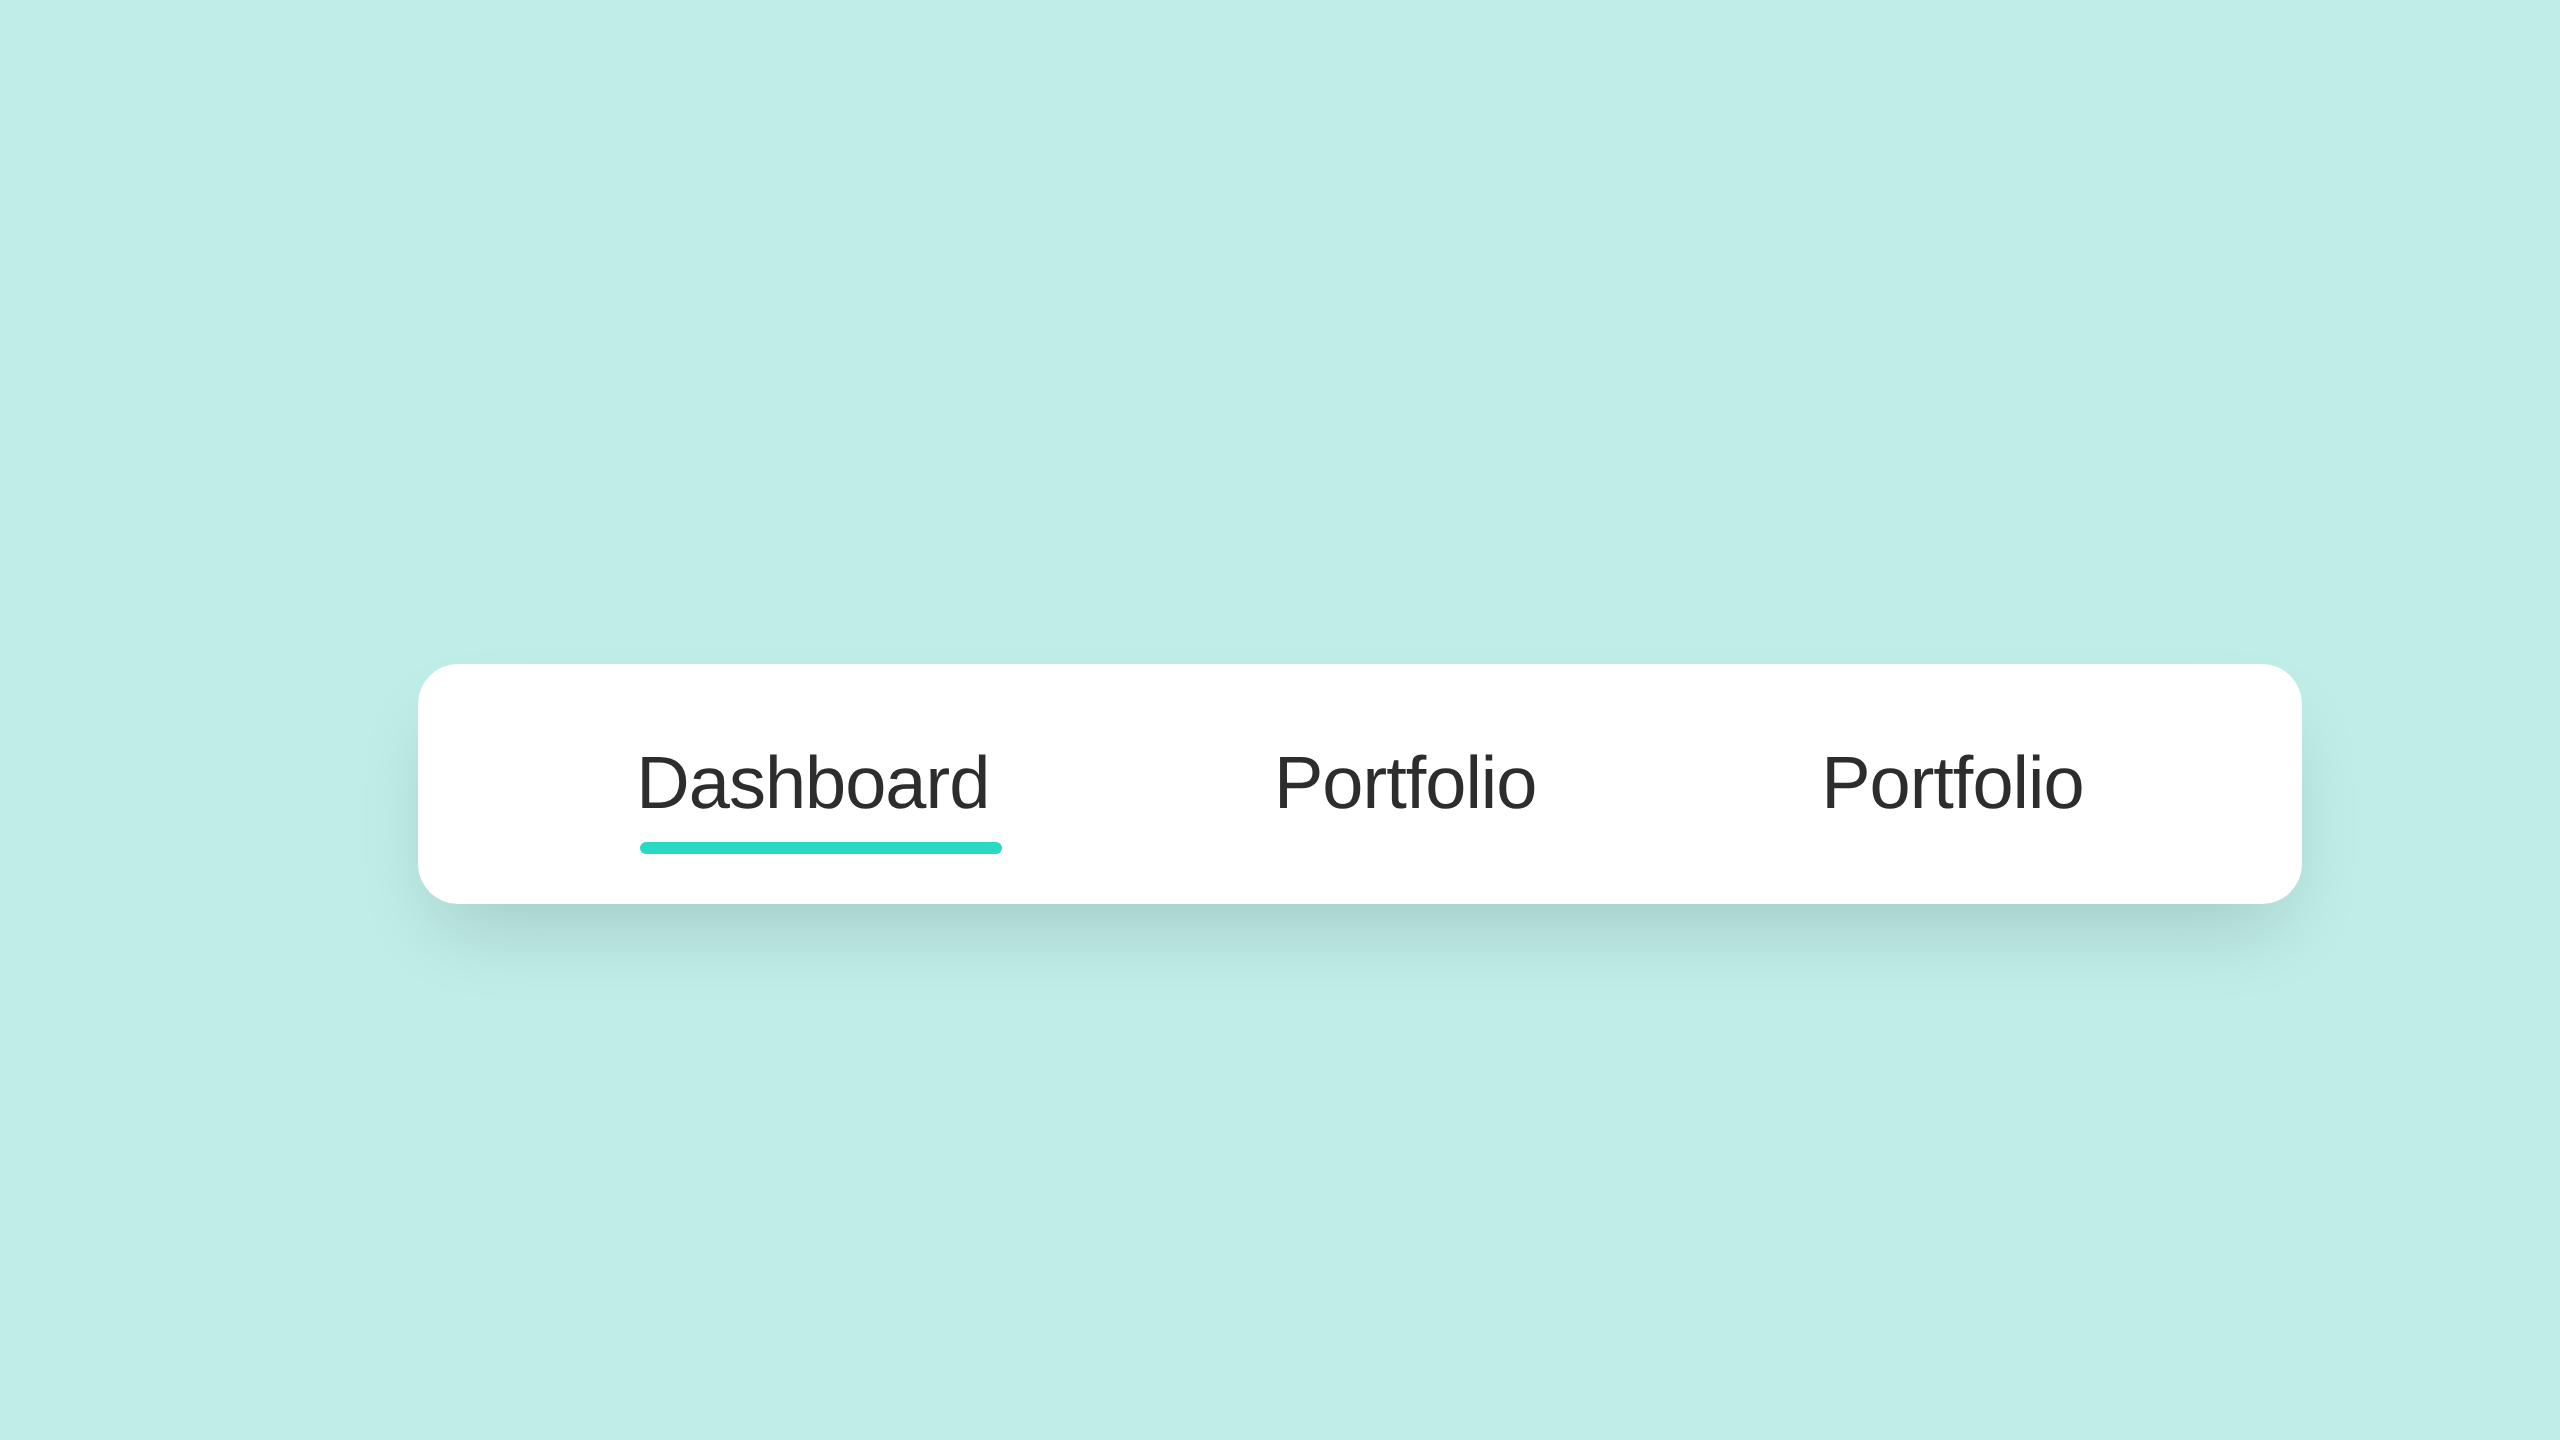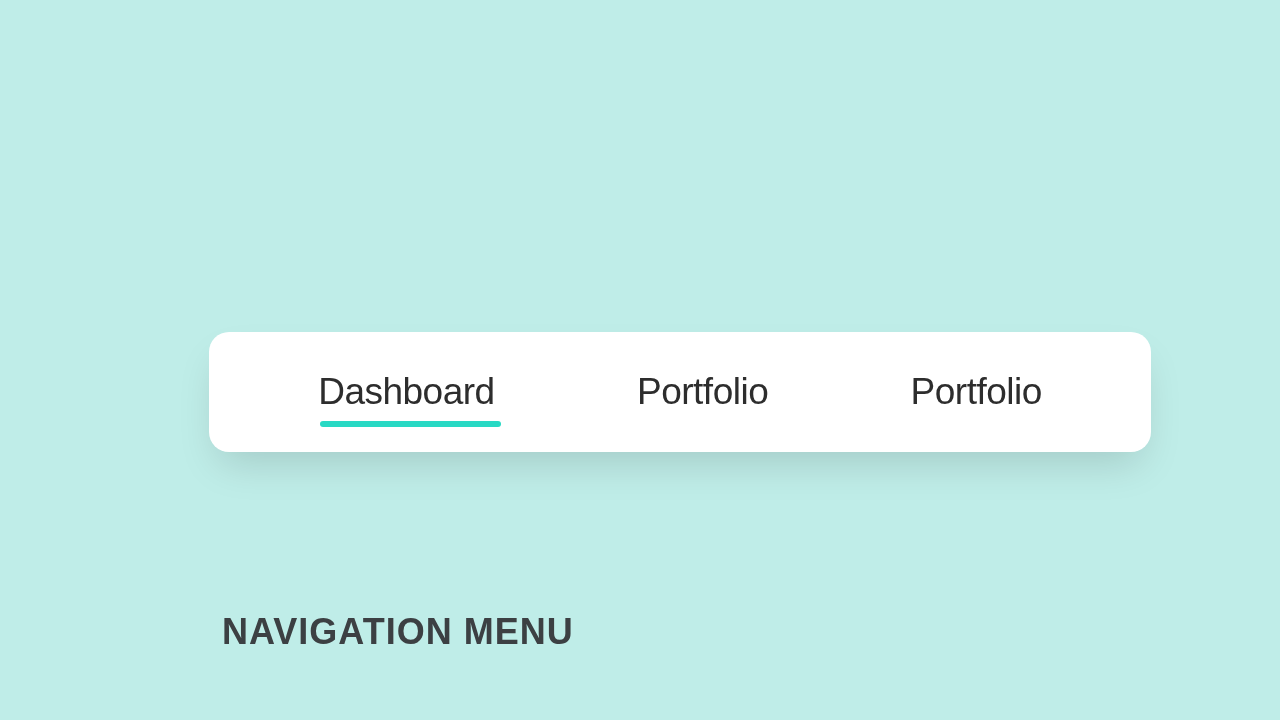--- a/index.html
+++ b/index.html
@@ -69,14 +69,13 @@
 </head>
 <body>
 
 <nav class="nav-container">
   <div class="nav-item active">Dashboard</div>
   <div class="nav-item">Portfolio</div>
   <div class="nav-item">Portfolio</div>
 </nav>
 
 <div class="caption">
-  <div class="caption-line1">NAVIGATION MENU</div>
 </div>
 
 </body></html>

